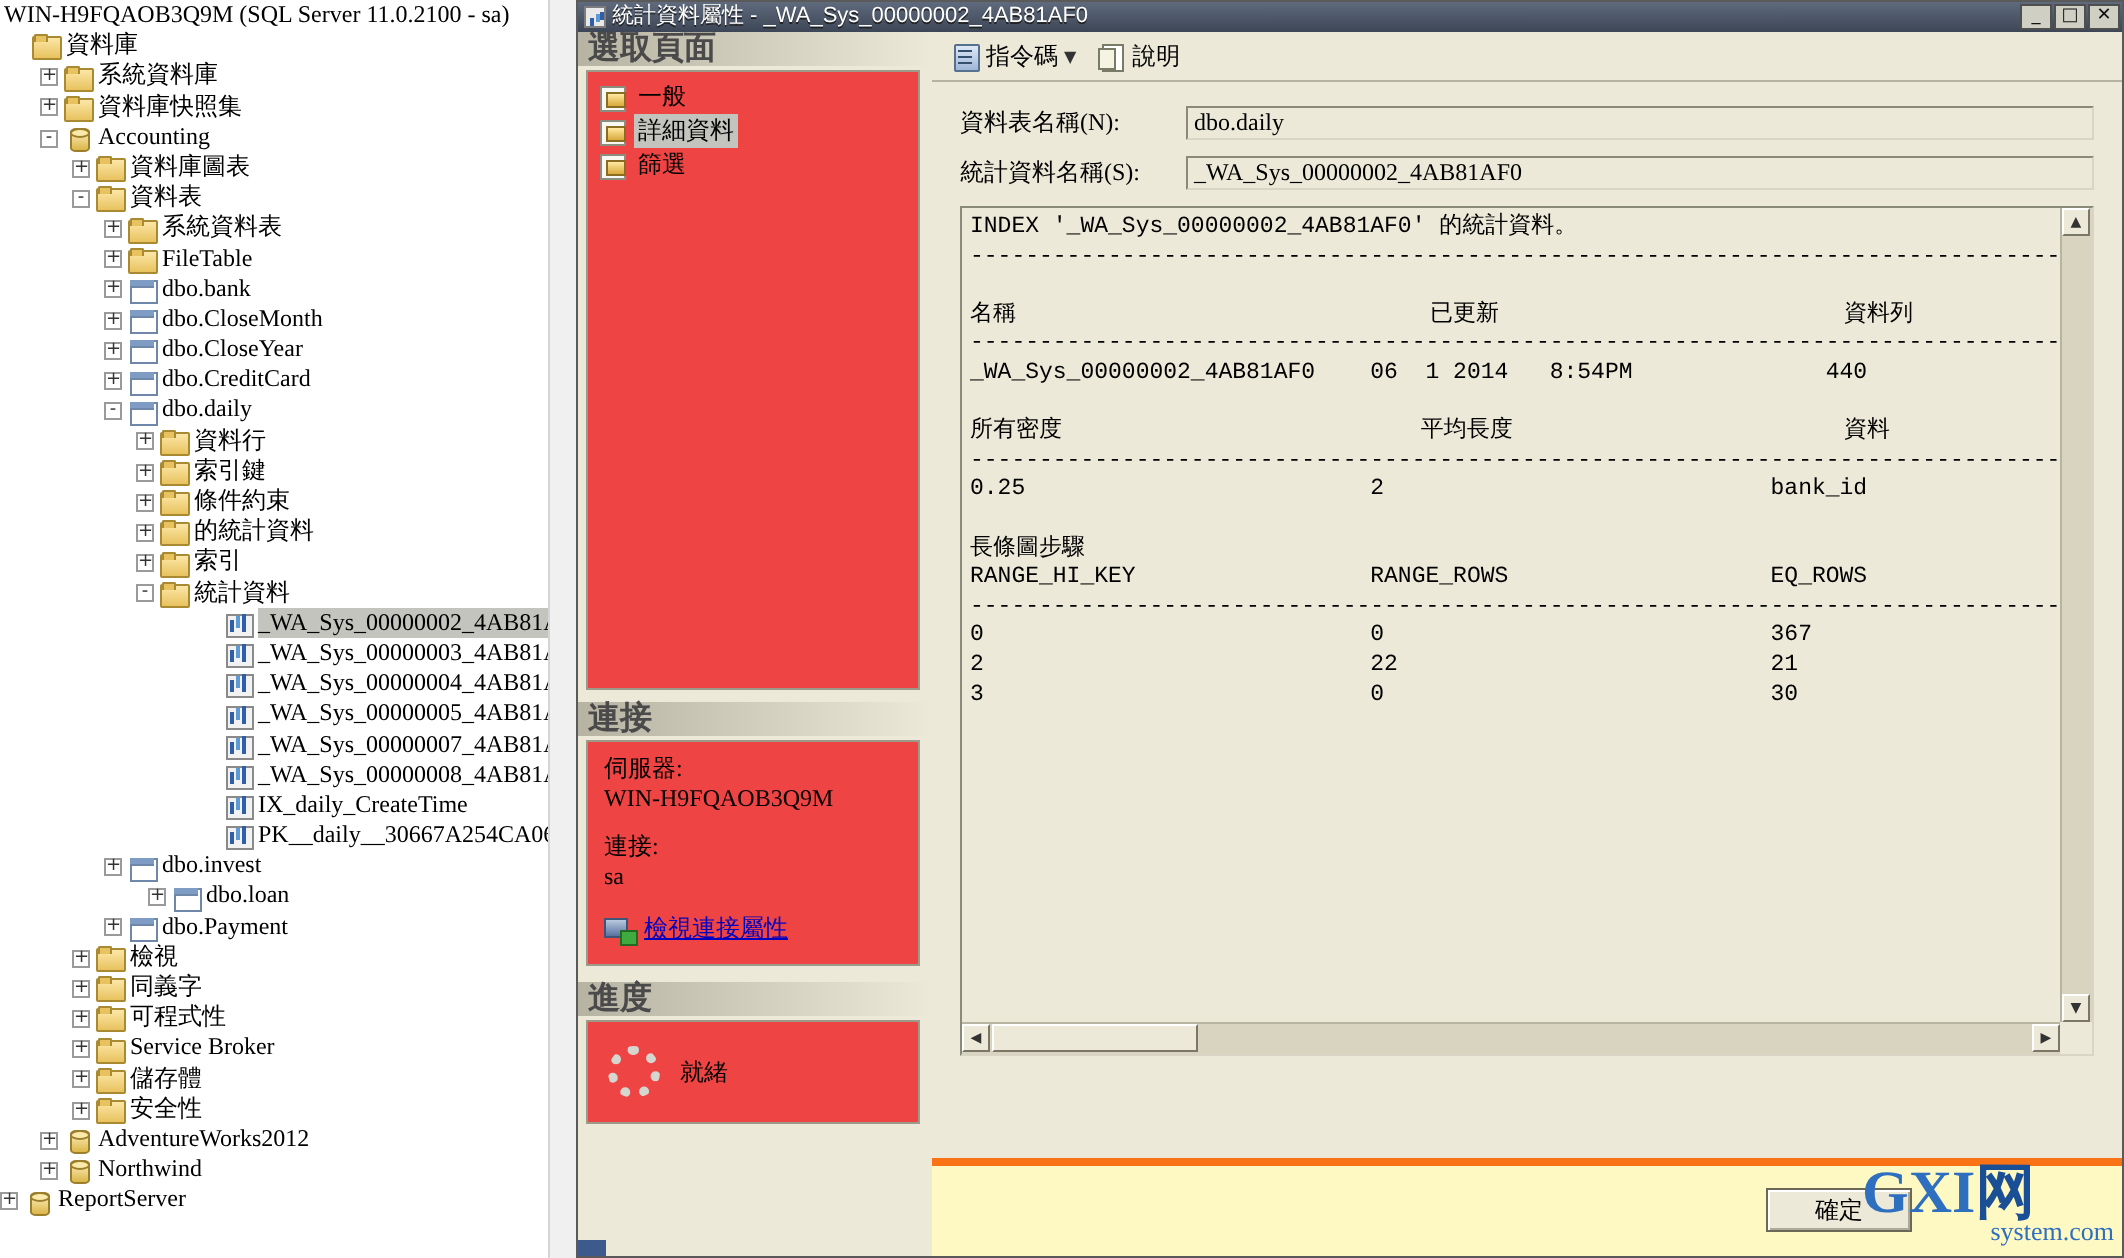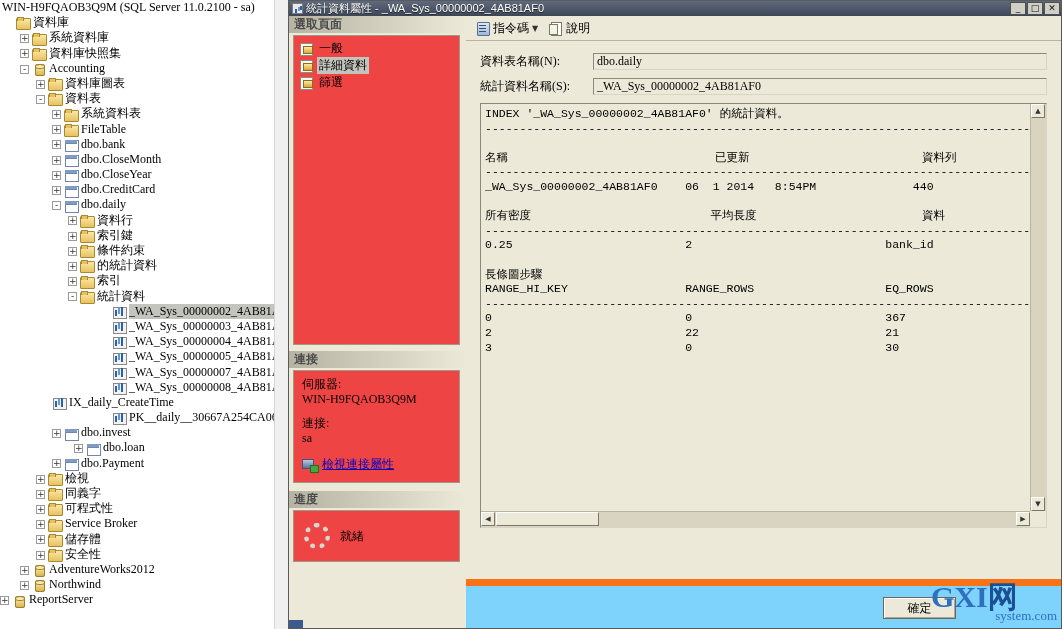--- a/index.html
+++ b/index.html
@@ -122,21 +122,21 @@
   }
   .tbicon.help::after{
     content:""; position:absolute; left:0px; top:3px; width:7px; height:9px;
     background:#f5f3e2; border:1px solid #7a7a68;
   }
   .caret { font-size:8px; color:#333; font-family:"DejaVu Sans", sans-serif; }
 
   
   #dlg-left { position:absolute; left:0; top:15px; width:177px; bottom:0; background:#ece9d8; }
   .grp-hdr {
-    height:17px; line-height:17px; padding-left:5px; font-size:12px; font-weight:bold;
+    height:17px; line-height:17px; padding-left:5px; font-size:16px; font-weight:bold;
     color:#4a4a4a; background: linear-gradient(to right,#b6b3a3,#ece9d8);
     font-family:"Liberation Serif", serif;
   }
   .grp-box { background:#ef4444; border:1px solid #9c9a8b; margin:2px 6px 0 4px; }
   #pages-box { height:310px; padding:4px 0 0 0; }
   .page-item { height:17px; line-height:17px; padding-left:6px; display:flex; align-items:center; gap:4px; cursor:pointer; }
   .page-item .plbl { padding:0 2px; }
   .page-item .plbl.sel { background:#c4c4be; }
   .pic { width:13px; height:12px; position:relative; }
   .pic::before {
@@ -201,21 +201,21 @@
   }
   .sb-thumb {
     position:absolute; background:#ece9d8;
     border:1px solid #ffffff; border-right-color:#7a7768; border-bottom-color:#7a7768;
     cursor:pointer;
   }
 
   
   #dlg-footer {
     position:absolute; left:177px; right:0; bottom:0; height:49px;
-    background:#7dd3fc; border-top:7px solid #f97316;
+    background:#fef9c3; border-top:4px solid #f97316;
   }
   #ok-btn {
     position:absolute; right:105px; top:11px; width:73px; height:22px;
     background:#ece9d8; border:1px solid #6b6858;
     box-shadow: inset 1px 1px 0 #ffffff, inset -1px -1px 0 #acaa99;
     font-family:"Liberation Serif", serif; font-size:12px; color:#000; cursor:pointer;
   }
   
   #watermark {
     position:absolute; right:4px; bottom:2px; width:126px; height:44px;
@@ -255,21 +255,21 @@
         <div class="tree-row" style="padding-left: 68px;"><span class="exp">+</span><span class="ic folder"></span><span class="lbl">條件約束</span></div>
         <div class="tree-row" style="padding-left: 68px;"><span class="exp">+</span><span class="ic folder"></span><span class="lbl">的統計資料</span></div>
         <div class="tree-row" style="padding-left: 68px;"><span class="exp">+</span><span class="ic folder"></span><span class="lbl">索引</span></div>
         <div class="tree-row" style="padding-left: 68px;"><span class="exp">-</span><span class="ic folder"></span><span class="lbl">統計資料</span></div>
         <div class="tree-row" style="padding-left: 100px;"><span class="exp none"></span><span class="ic stat"></span><span class="lbl sel">_WA_Sys_00000002_4AB81AF0</span></div>
         <div class="tree-row" style="padding-left: 100px;"><span class="exp none"></span><span class="ic stat"></span><span class="lbl">_WA_Sys_00000003_4AB81AF0</span></div>
         <div class="tree-row" style="padding-left: 100px;"><span class="exp none"></span><span class="ic stat"></span><span class="lbl">_WA_Sys_00000004_4AB81AF0</span></div>
         <div class="tree-row" style="padding-left: 100px;"><span class="exp none"></span><span class="ic stat"></span><span class="lbl">_WA_Sys_00000005_4AB81AF0</span></div>
         <div class="tree-row" style="padding-left: 100px;"><span class="exp none"></span><span class="ic stat"></span><span class="lbl">_WA_Sys_00000007_4AB81AF0</span></div>
         <div class="tree-row" style="padding-left: 100px;"><span class="exp none"></span><span class="ic stat"></span><span class="lbl">_WA_Sys_00000008_4AB81AF0</span></div>
-        <div class="tree-row" style="padding-left: 40px;"><span class="exp none"></span><span class="ic stat"></span><span class="lbl">IX_daily_CreateTime</span></div>
+        <div class="tree-row" style="padding-left: 100px;"><span class="exp none"></span><span class="ic stat"></span><span class="lbl">IX_daily_CreateTime</span></div>
         <div class="tree-row" style="padding-left: 100px;"><span class="exp none"></span><span class="ic stat"></span><span class="lbl">PK__daily__30667A254CA06362</span></div>
         <div class="tree-row" style="padding-left: 52px;"><span class="exp">+</span><span class="ic table"></span><span class="lbl">dbo.invest</span></div>
         <div class="tree-row" style="padding-left: 52px; margin-left: 22px;"><span class="exp">+</span><span class="ic table"></span><span class="lbl">dbo.loan</span></div>
         <div class="tree-row" style="padding-left: 52px;"><span class="exp">+</span><span class="ic table"></span><span class="lbl">dbo.Payment</span></div>
         <div class="tree-row" style="padding-left: 36px;"><span class="exp">+</span><span class="ic folder"></span><span class="lbl">檢視</span></div>
         <div class="tree-row" style="padding-left: 36px;"><span class="exp">+</span><span class="ic folder"></span><span class="lbl">同義字</span></div>
         <div class="tree-row" style="padding-left: 36px;"><span class="exp">+</span><span class="ic folder"></span><span class="lbl">可程式性</span></div>
         <div class="tree-row" style="padding-left: 36px;"><span class="exp">+</span><span class="ic folder"></span><span class="lbl">Service Broker</span></div>
         <div class="tree-row" style="padding-left: 36px;"><span class="exp">+</span><span class="ic folder"></span><span class="lbl">儲存體</span></div>
         <div class="tree-row" style="padding-left: 36px;"><span class="exp">+</span><span class="ic folder"></span><span class="lbl">安全性</span></div>

